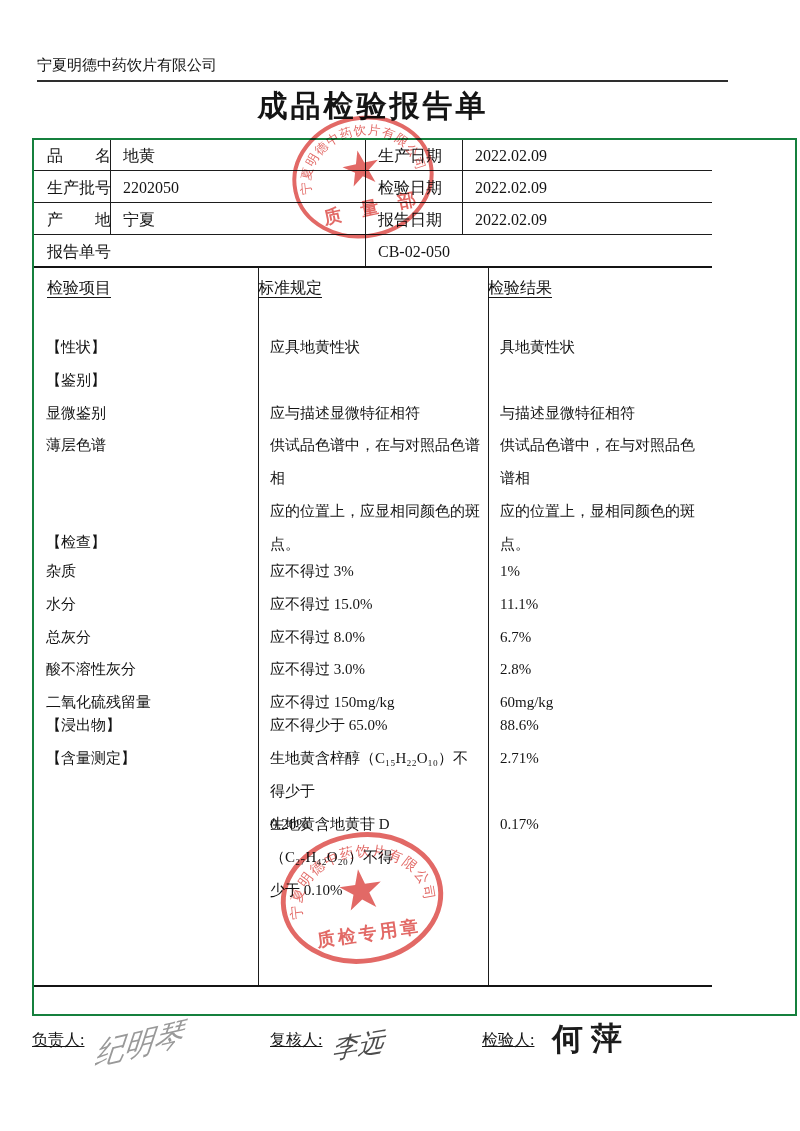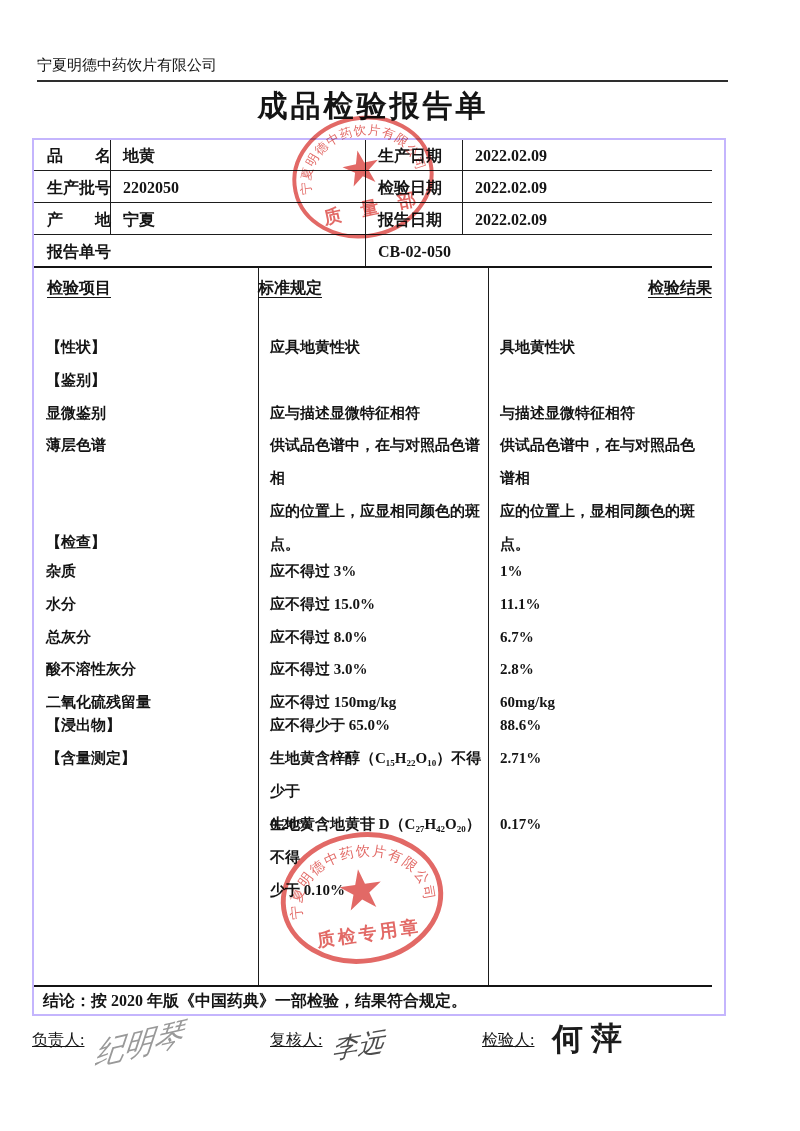--- a/index.html
+++ b/index.html
@@ -6,36 +6,36 @@
   .page{position:relative;width:800px;height:1131px;background:#ffffff;overflow:hidden;
         font-family:"Liberation Serif","DejaVu Serif",serif;color:#141414;}
   
   .hdr{position:absolute;left:37px;top:52px;width:691px;height:30px;
        border-bottom:2px solid #2e2e2e;display:flex;justify-content:space-between;align-items:flex-end;
        padding-bottom:5px;box-sizing:border-box;font-size:15px;}
   .title{position:absolute;left:32px;top:86px;width:682px;text-align:center;
          font-family:"Liberation Sans","DejaVu Sans",sans-serif;font-weight:700;
          font-size:30px;letter-spacing:3px;}
   
-  .frame{position:absolute;left:32px;top:138px;width:694px;height:878px;
-         border:2px solid #c4b5fd;box-sizing:border-box;font-weight:bold;}
+  .frame{position:absolute;left:32px;top:138px;width:765px;height:878px;
+         border:2px solid #15803d;box-sizing:border-box;}
   .inner{position:absolute;left:0;top:0;width:678px;height:874px;}
   .lv{position:absolute;width:1px;background:#1d1d1d;}
   .lh{position:absolute;height:1px;background:#1d1d1d;left:0;width:678px;}
   .lh.thick{height:2px;background:#141414;}
   .cell{position:absolute;font-size:16px;line-height:31px;white-space:nowrap;}
   .mrow .c1,.mrow .c2,.mrow .c3{position:absolute;font-size:15px;line-height:33px;white-space:pre-line;}
   .mrow .c1{left:12px;width:205px;}
   .mrow .c2{left:236px;width:212px;}
   .mrow .c3{left:466px;width:206px;}
   .mhead{position:absolute;top:130px;left:0;width:678px;font-size:16px;line-height:36px;}
   .mhead span{text-decoration:underline;text-underline-offset:4px;}
   .mh-item{position:absolute;left:13px;text-align:center;}
   .mh-spec{position:absolute;left:224px;width:230px;text-align:left;}
-  .mh-res{position:absolute;left:454px;width:224px;text-align:right;}
+  .mh-res{position:absolute;left:454px;width:224px;text-align:left;}
   .concl{position:absolute;left:0;top:846px;width:678px;height:28px;line-height:29px;
          font-size:16px;padding-left:9px;box-sizing:border-box;white-space:nowrap;}
   
   .sigrow{position:absolute;left:32px;top:1022px;width:682px;height:75px;font-size:16px;}
   .siglabel{position:absolute;top:8px;white-space:nowrap;text-decoration:underline;}
   .signame{position:absolute;white-space:nowrap;font-style:italic;}
   .sig1{left:62px;top:2px;font-size:30px;color:#999999;transform:rotate(-13deg) skewX(-20deg);}
   .sig2{left:300px;top:6px;font-size:26px;color:#4d4d4d;transform:rotate(-9deg) skewX(-12deg);}
   .sig3{left:520px;top:-4px;font-size:31px;color:#1b1b1b;font-style:normal;font-weight:bold;letter-spacing:8px;transform:rotate(-1deg);}
   
@@ -156,21 +156,20 @@
 0.20%</div>
           <div class="c3">2.71%</div>
       </div>
       <div class="mrow" style="position:absolute;top:668px;left:0;width:678px">
         <div class="c1"></div>
           <div class="c2">生地黄含地黄苷 D（C₂₇H₄₂O₂₀）不得
 少于 0.10%</div>
           <div class="c3">0.17%</div>
       </div>
 
-      <div class="concl">结论：按 2020 年版《中国药典》一部检验，结果符合规定。</div>
     </div>
   </div>
 
   <div class="sigrow">
     <span class="siglabel" style="left:0">负责人:</span>
     <span class="signame sig1">纪明琴</span>
     <span class="siglabel" style="left:238px">复核人:</span>
     <span class="signame sig2">李远</span>
     <span class="siglabel" style="left:450px">检验人:</span>
     <span class="signame sig3">何萍</span>

